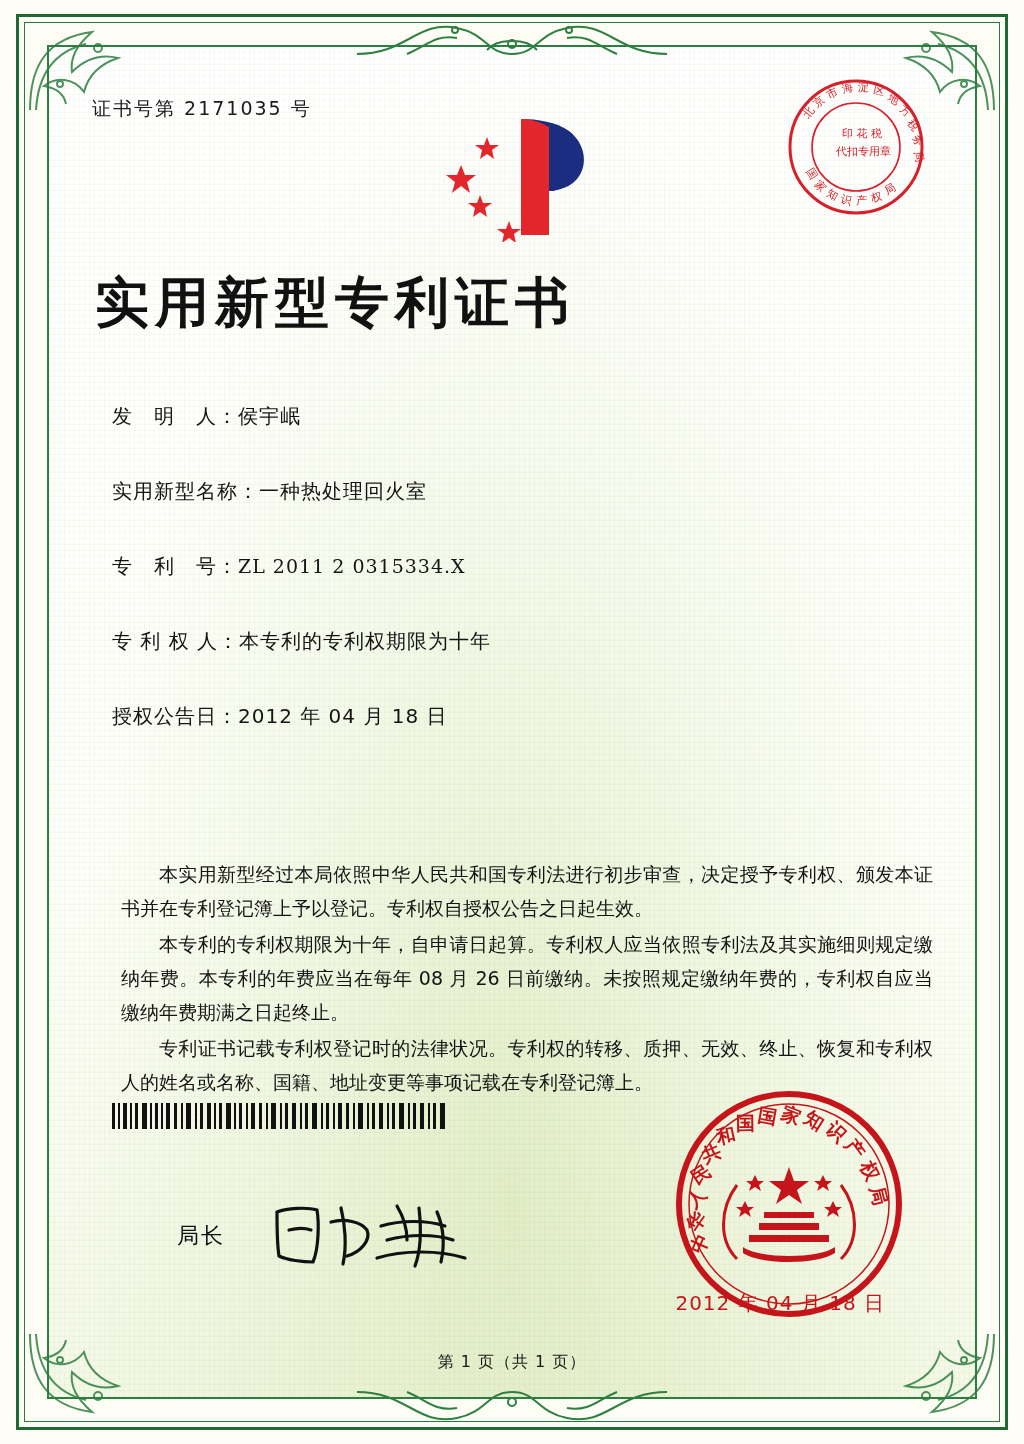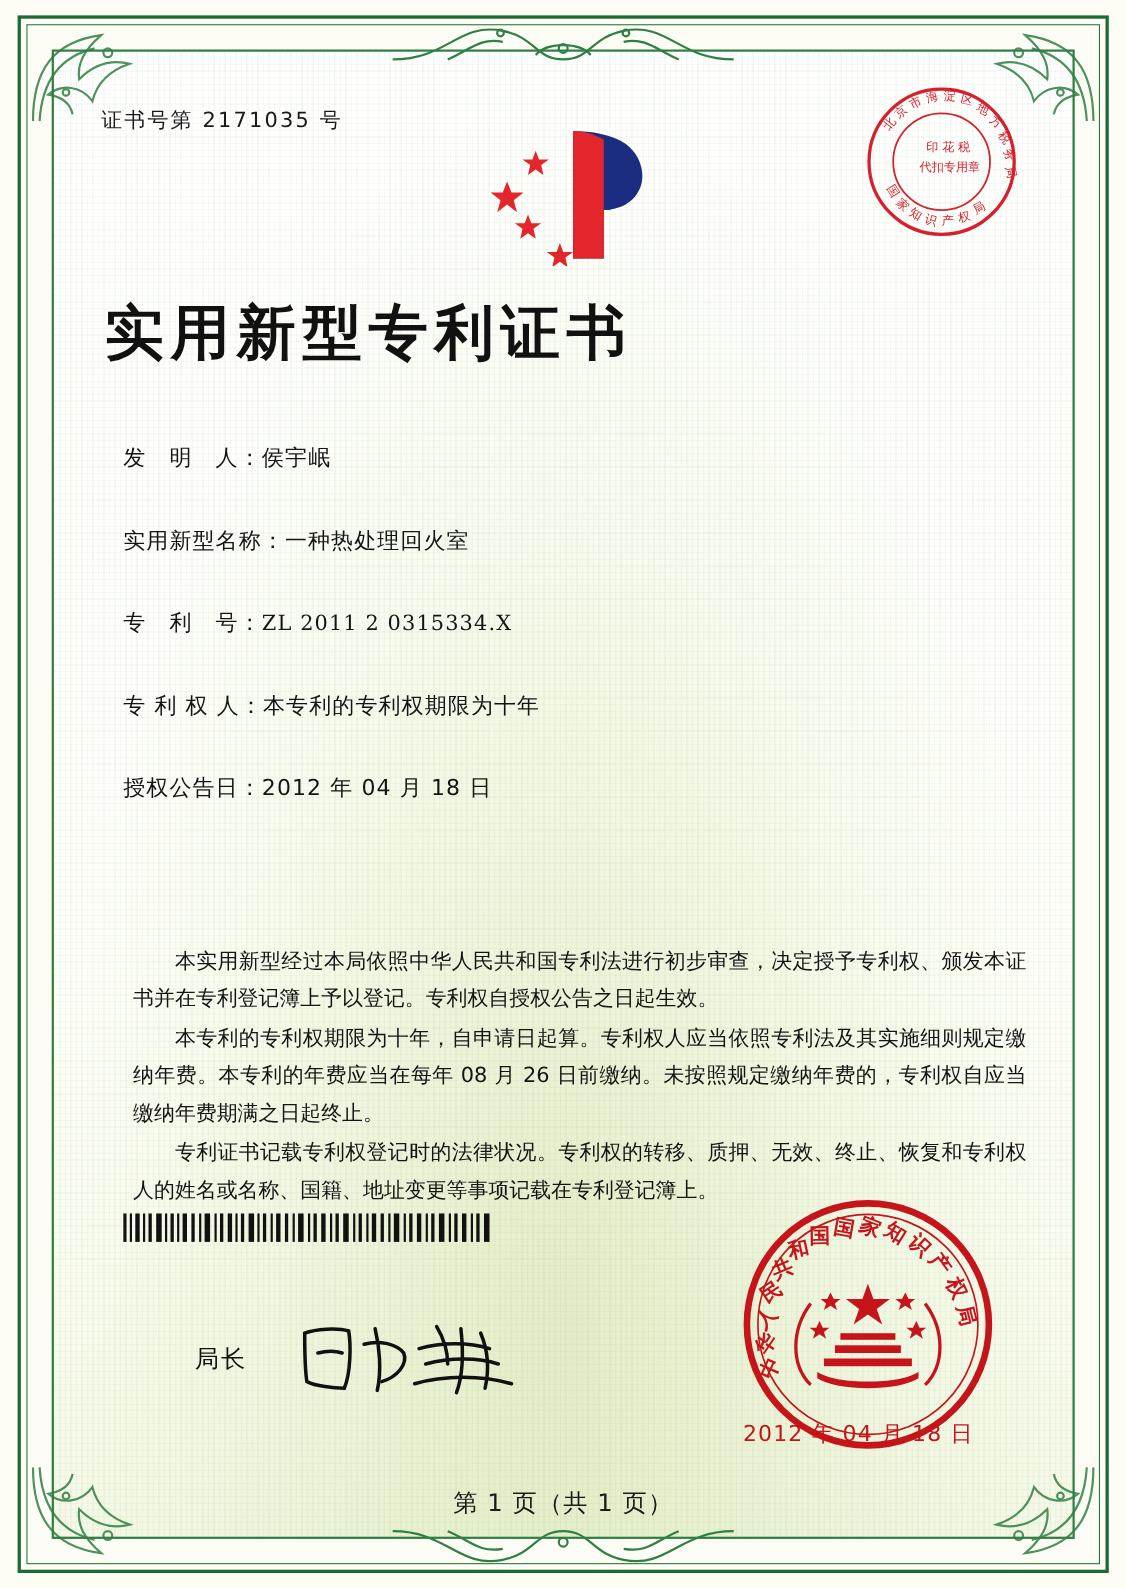--- a/index.html
+++ b/index.html
@@ -202,21 +202,21 @@
     color: #c5151b;
     letter-spacing: 1px;
     font-family: "DejaVu Sans", sans-serif;
   }
 
   .page-footer {
     position: absolute;
     left: 0; right: 0;
     top: 1307px;
     text-align: center;
-    font-size: 22px;
+    font-size: 16px;
     color: #1a1a1a;
     letter-spacing: 1px;
   }
 </style>
 </head>
 <body>
 
 <div id="page">
 
   <div class="border-outer"></div>

